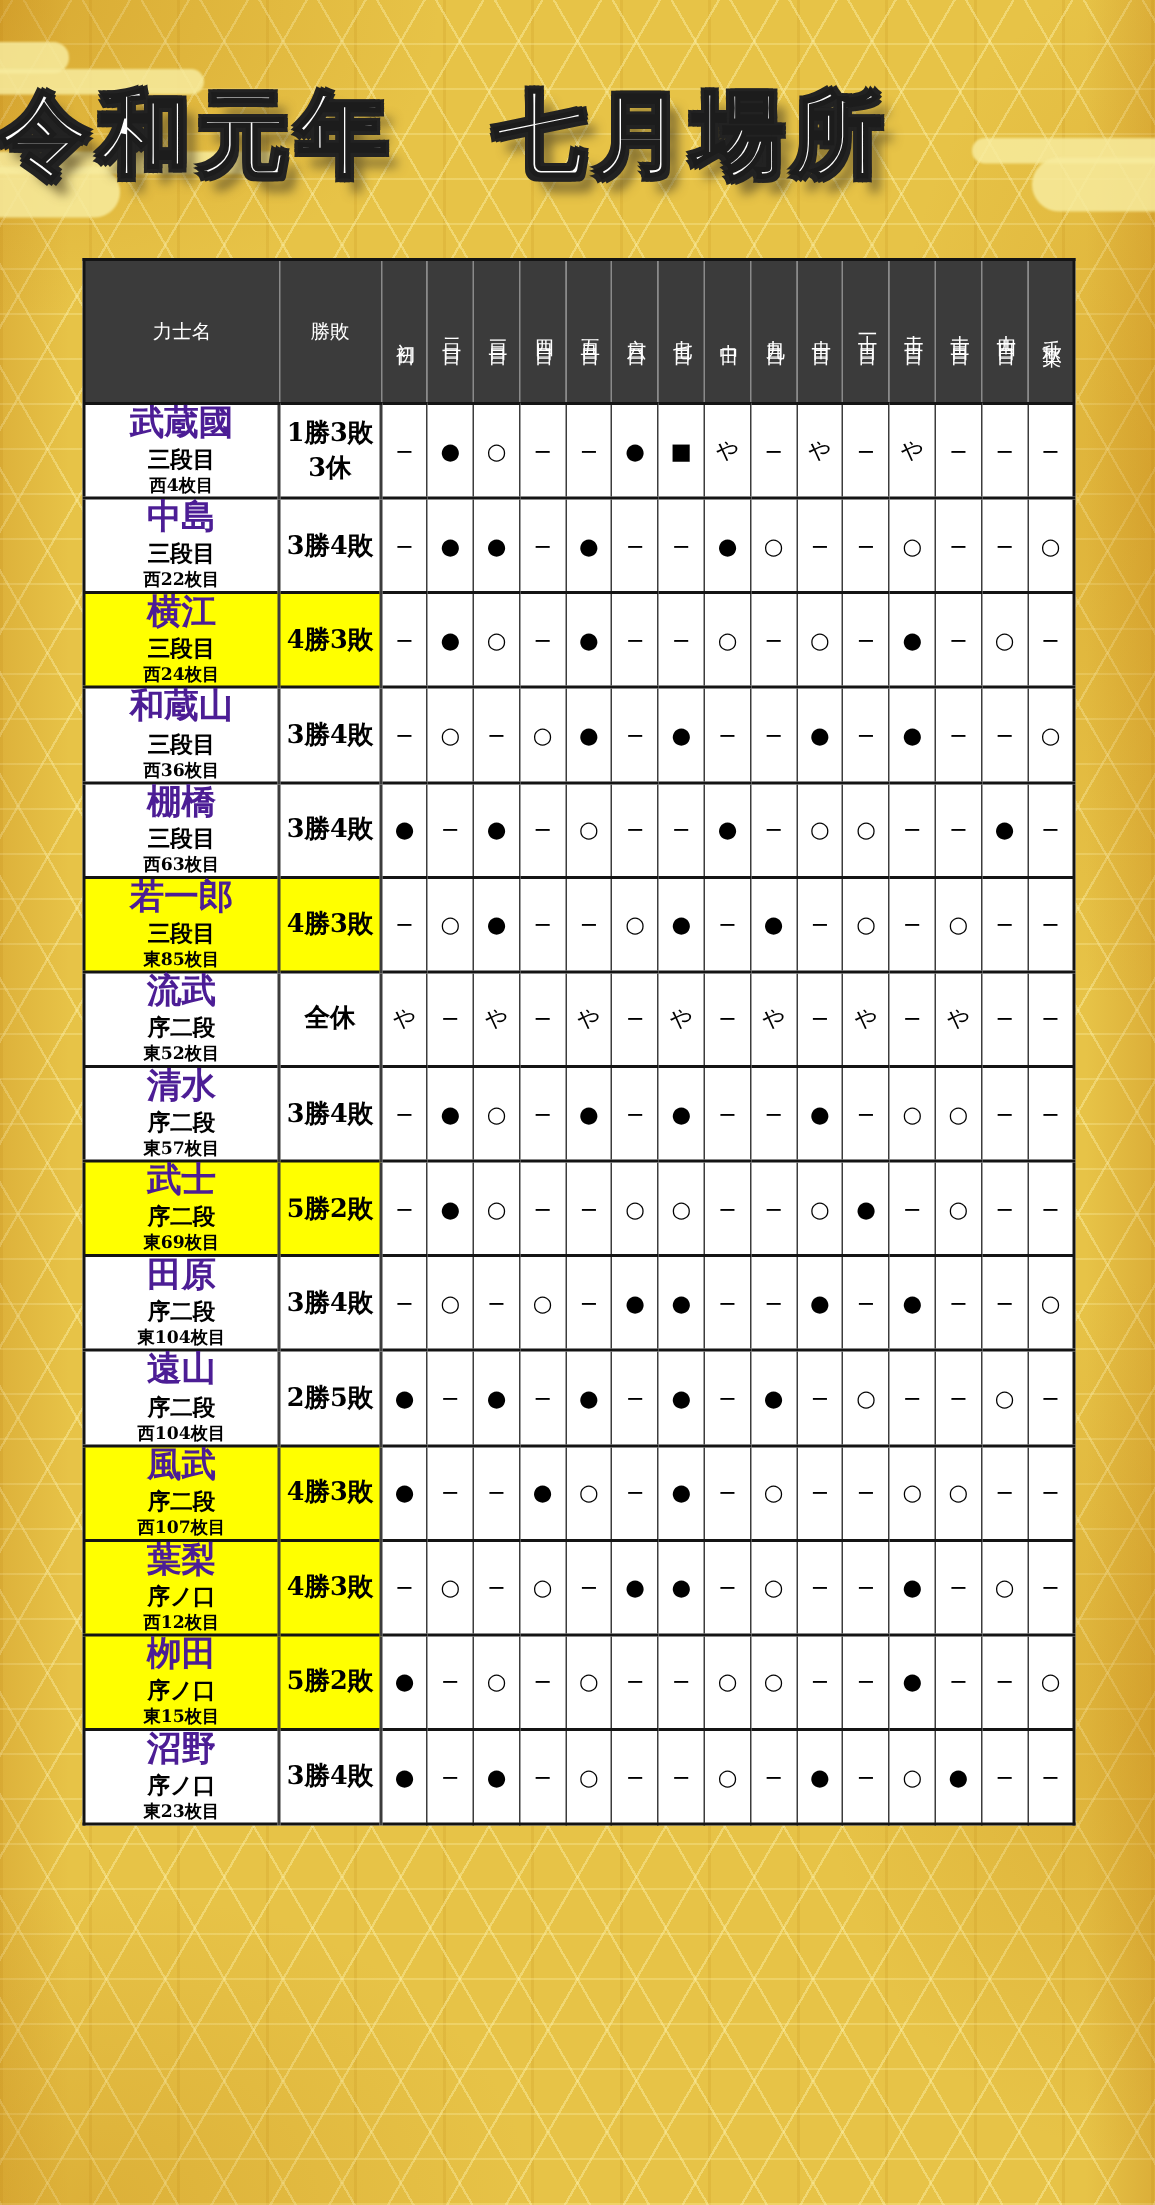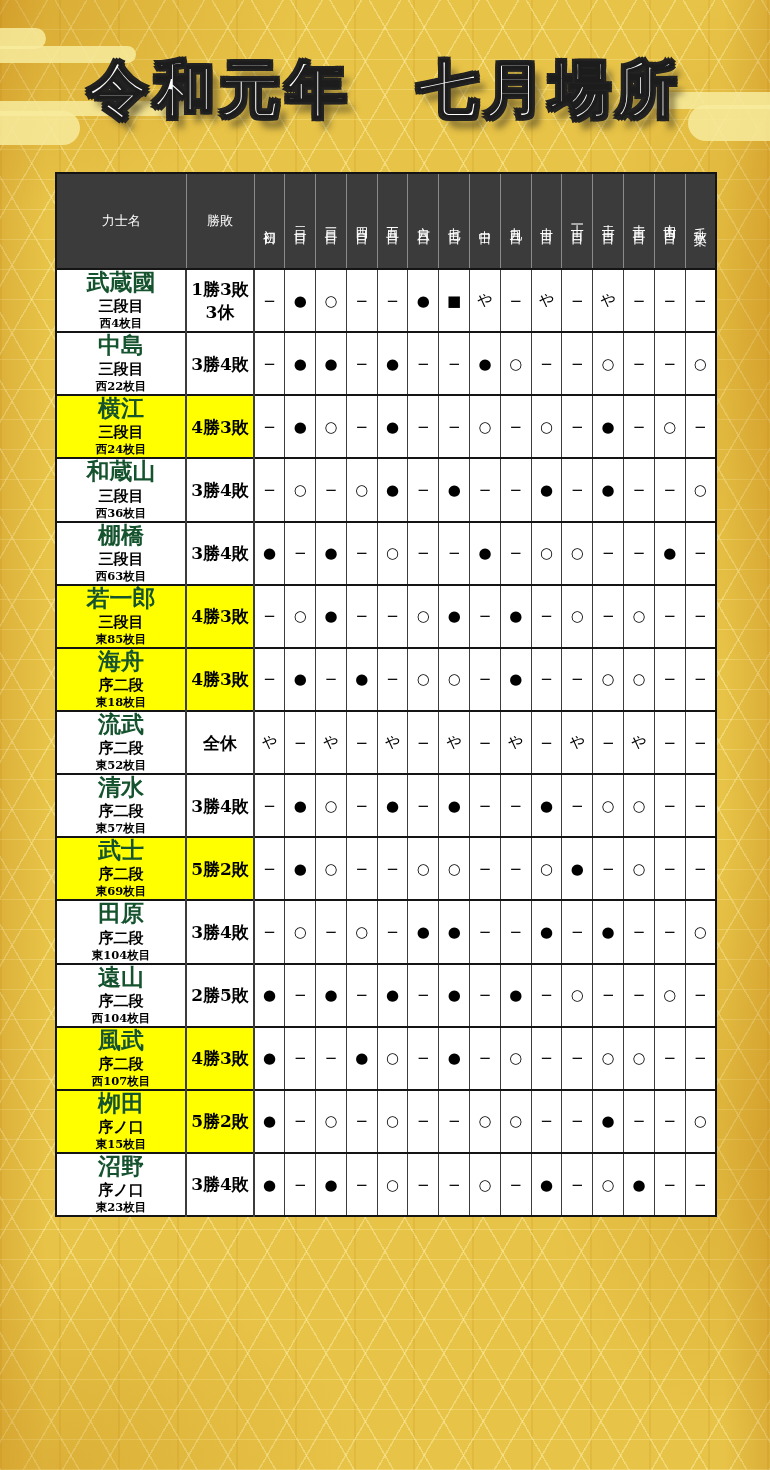--- a/index.html
+++ b/index.html
@@ -22,21 +22,21 @@
   .cloud{position:absolute;background:rgba(247,235,158,0.85);border-radius:999px;filter:blur(0.6px);}
   .c1{left:-28px;top:28px;width:74px;height:21px;}
   .c2{left:-70px;top:46px;width:206px;height:17px;}
   .c3{left:-20px;top:101px;width:208px;height:15px;}
   .c4{left:-52px;top:111px;width:132px;height:34px;}
   .c5{left:648px;top:92px;width:190px;height:17px;}
   .c6{left:688px;top:105px;width:150px;height:36px;}
 
   .title{
     position:absolute;left:0;top:50px;width:100%;margin:0;
-    text-align:center;color:#fff;
+    color:#fff;
     font-family:"DejaVu Sans",sans-serif;font-weight:900;font-size:60px;letter-spacing:6px;
     -webkit-text-stroke:1.5px #1c1c1c;
     text-shadow:
       -3px -3px 0 #222, 3px -3px 0 #222, -3px 3px 0 #222, 3px 3px 0 #222,
       -3px 0 0 #222, 3px 0 0 #222, 0 -3px 0 #222, 0 3px 0 #222,
       8px 10px 7px rgba(90,78,40,0.8);
     white-space:nowrap;
   }
 
   table.score{
@@ -63,21 +63,21 @@
   tbody tr{height:59.7px;}
   tbody td{
     border-left:1px solid #3c3c3c;border-top:2px solid #141414;
     text-align:center;vertical-align:middle;background:#fff;padding:0;
   }
   tbody td.name-cell{border-left:none;}
   tbody td.record-cell{border-left:2px solid #3c3c3c;}
   tbody td.first-day{border-left:2px solid #3c3c3c;}
   tr.hl td.name-cell, tr.hl td.record-cell{background:#ffff00;}
 
-  .wname{font-family:"DejaVu Serif",serif;font-weight:bold;font-size:23px;line-height:1.05;color:#14532d;}
+  .wname{font-family:"DejaVu Serif",serif;font-weight:bold;font-size:23px;line-height:1.05;color:#4c1d95;}
   .wdiv{font-family:"DejaVu Serif",serif;font-weight:bold;font-size:15px;margin-top:3px;color:#000;}
   .wrank{font-family:"DejaVu Serif",serif;font-weight:bold;font-size:11.5px;color:#000;}
   .rec-line{font-family:"DejaVu Serif",serif;font-weight:bold;font-size:17px;line-height:1.3;color:#000;}
   td.result-cell{font-size:15px;color:#000;font-family:"DejaVu Sans",sans-serif;}
 </style>
 </head>
 <body>
 
 <div class="page">
   <div class="cloud c1"></div>
@@ -275,45 +275,20 @@
           <td class="result-cell">●</td>
           <td class="result-cell">−</td>
           <td class="result-cell">●</td>
           <td class="result-cell">−</td>
           <td class="result-cell">○</td>
           <td class="result-cell">−</td>
           <td class="result-cell">○</td>
           <td class="result-cell">−</td>
           <td class="result-cell">−</td>
         </tr>
-        <tr class="hl">
-          <td class="name-cell">
-            <div class="wname">海舟</div>
-            <div class="wdiv">序二段</div>
-            <div class="wrank">東18枚目</div>
-          </td>
-          <td class="record-cell">
-            <div class="rec-line">4勝3敗</div>
-          </td>
-          <td class="result-cell first-day">−</td>
-          <td class="result-cell">●</td>
-          <td class="result-cell">−</td>
-          <td class="result-cell">●</td>
-          <td class="result-cell">−</td>
-          <td class="result-cell">○</td>
-          <td class="result-cell">○</td>
-          <td class="result-cell">−</td>
-          <td class="result-cell">●</td>
-          <td class="result-cell">−</td>
-          <td class="result-cell">−</td>
-          <td class="result-cell">○</td>
-          <td class="result-cell">○</td>
-          <td class="result-cell">−</td>
-          <td class="result-cell">−</td>
-        </tr>
         <tr>
           <td class="name-cell">
             <div class="wname">流武</div>
             <div class="wdiv">序二段</div>
             <div class="wrank">東52枚目</div>
           </td>
           <td class="record-cell">
             <div class="rec-line">全休</div>
           </td>
           <td class="result-cell first-day">や</td>
@@ -452,20 +427,45 @@
           <td class="result-cell">○</td>
           <td class="result-cell">−</td>
           <td class="result-cell">−</td>
           <td class="result-cell">○</td>
           <td class="result-cell">○</td>
           <td class="result-cell">−</td>
           <td class="result-cell">−</td>
         </tr>
         <tr class="hl">
           <td class="name-cell">
+            <div class="wname">葉梨</div>
+            <div class="wdiv">序ノ口</div>
+            <div class="wrank">西12枚目</div>
+          </td>
+          <td class="record-cell">
+            <div class="rec-line">4勝3敗</div>
+          </td>
+          <td class="result-cell first-day">−</td>
+          <td class="result-cell">○</td>
+          <td class="result-cell">−</td>
+          <td class="result-cell">○</td>
+          <td class="result-cell">−</td>
+          <td class="result-cell">●</td>
+          <td class="result-cell">●</td>
+          <td class="result-cell">−</td>
+          <td class="result-cell">○</td>
+          <td class="result-cell">−</td>
+          <td class="result-cell">−</td>
+          <td class="result-cell">●</td>
+          <td class="result-cell">−</td>
+          <td class="result-cell">○</td>
+          <td class="result-cell">−</td>
+        </tr>
+        <tr class="hl">
+          <td class="name-cell">
             <div class="wname">栁田</div>
             <div class="wdiv">序ノ口</div>
             <div class="wrank">東15枚目</div>
           </td>
           <td class="record-cell">
             <div class="rec-line">5勝2敗</div>
           </td>
           <td class="result-cell first-day">●</td>
           <td class="result-cell">−</td>
           <td class="result-cell">○</td>

